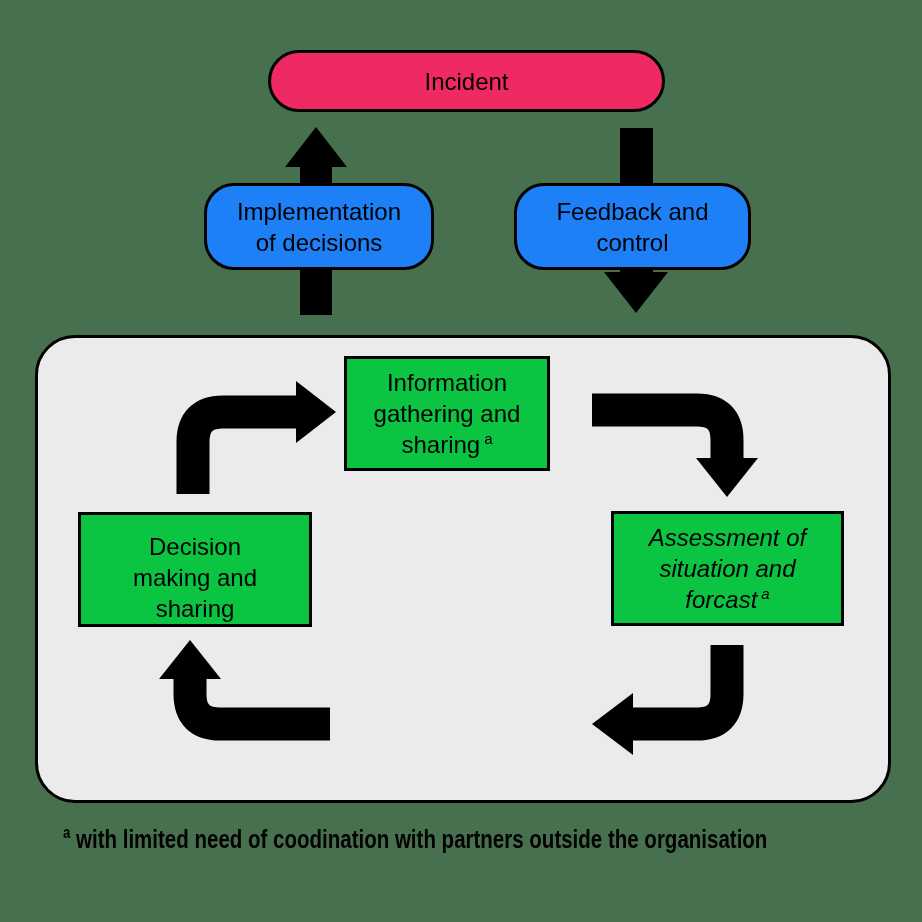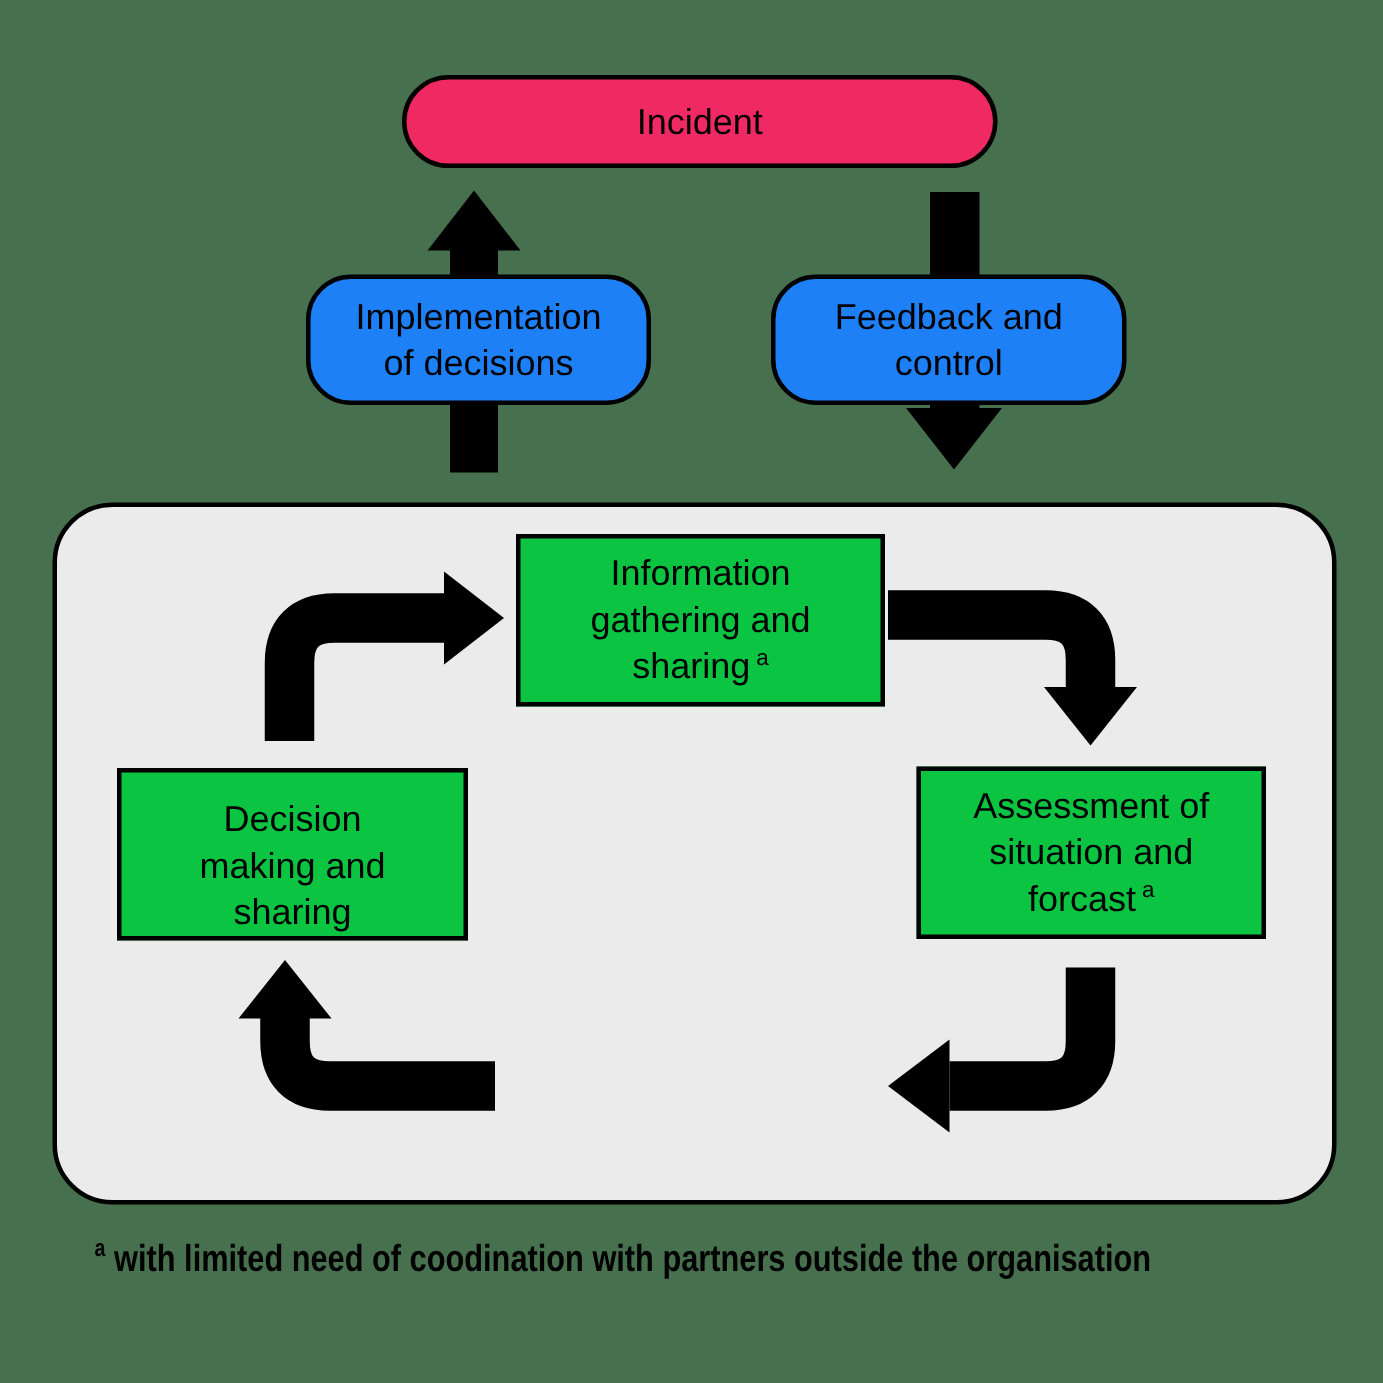--- a/index.html
+++ b/index.html
@@ -32,22 +32,22 @@
 
   .panel {
     left: 35px; top: 335px; width: 856px; height: 468px;
     background: #EBEBEB; border: 3px solid #000; border-radius: 40px;
     box-sizing: border-box;
   }
 
   .step {
     background: #0BC441; border: 3px solid #000;
   }
-  .step-information { left: 344px; top: 356px; width: 246px; height: 115px; }
-  .step-assessment  { left: 611px; top: 511px; width: 233px; height: 115px; }
+  .step-information { left: 344px; top: 356px; width: 206px; height: 115px; }
+  .step-assessment  { left: 611px; top: 511px; width: 233px; height: 115px; font-style: italic; }
   .step-planning    { left: 344px; top: 669px; width: 233px; height: 115px; }
   .step-decision    { left:  78px; top: 512px; width: 234px; height: 115px; align-items: flex-end; }
 
   .arrow-layer path    { fill: none; stroke: #000; stroke-width: 33px; }
   .arrow-layer polygon { fill: #000; }
   .arrow-layer rect    { fill: #000; }
 
   .footnote {
     left: 63px; top: 824px; width: 840px;
     color: #000; font-weight: 700;

